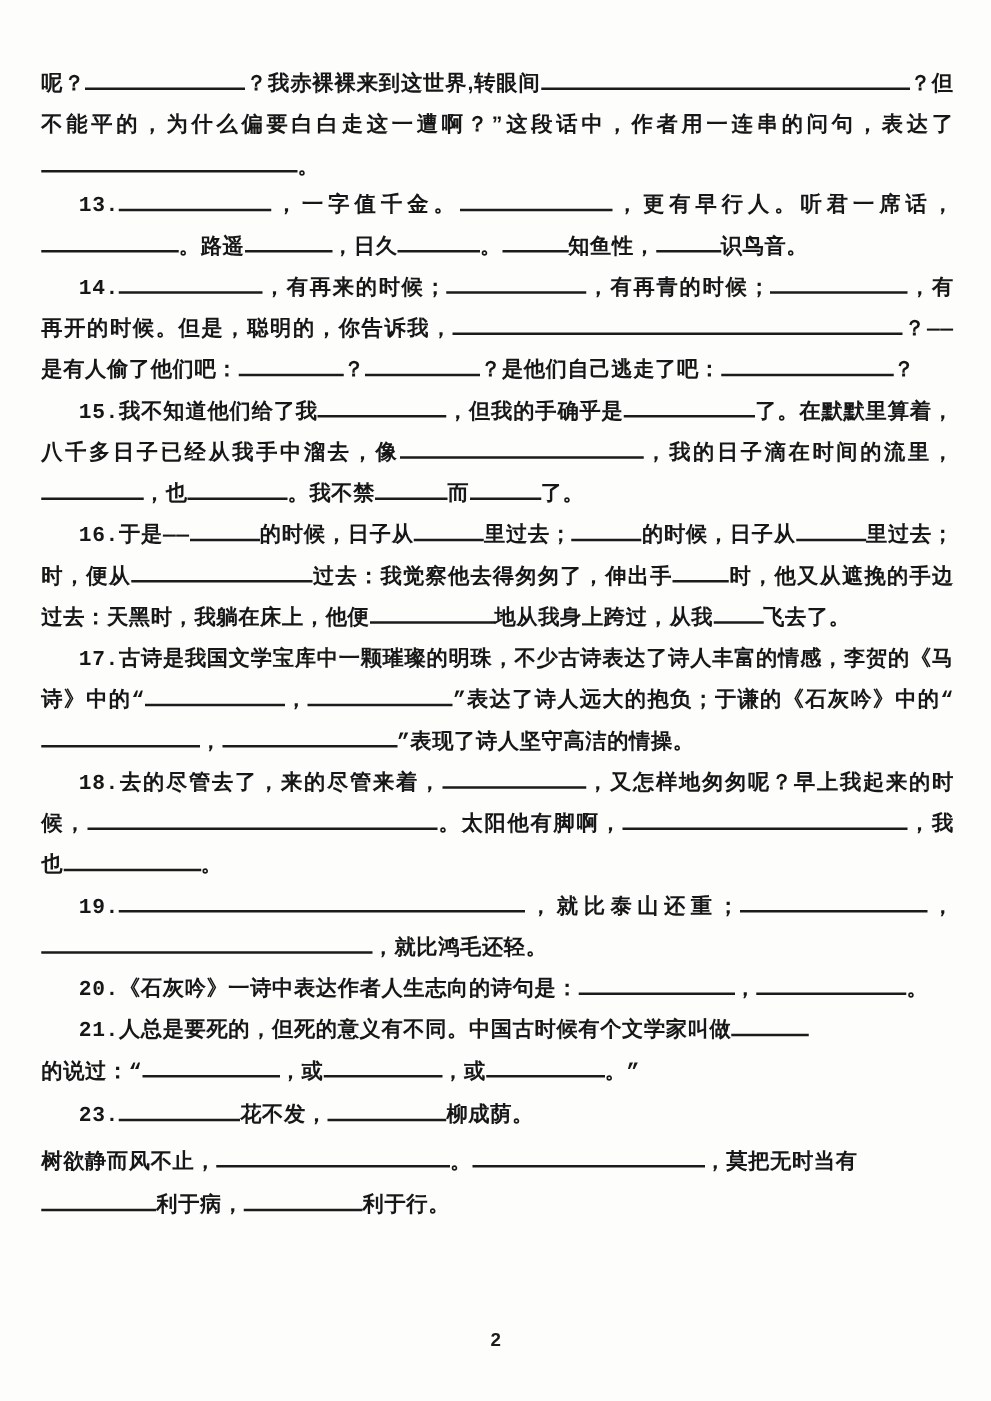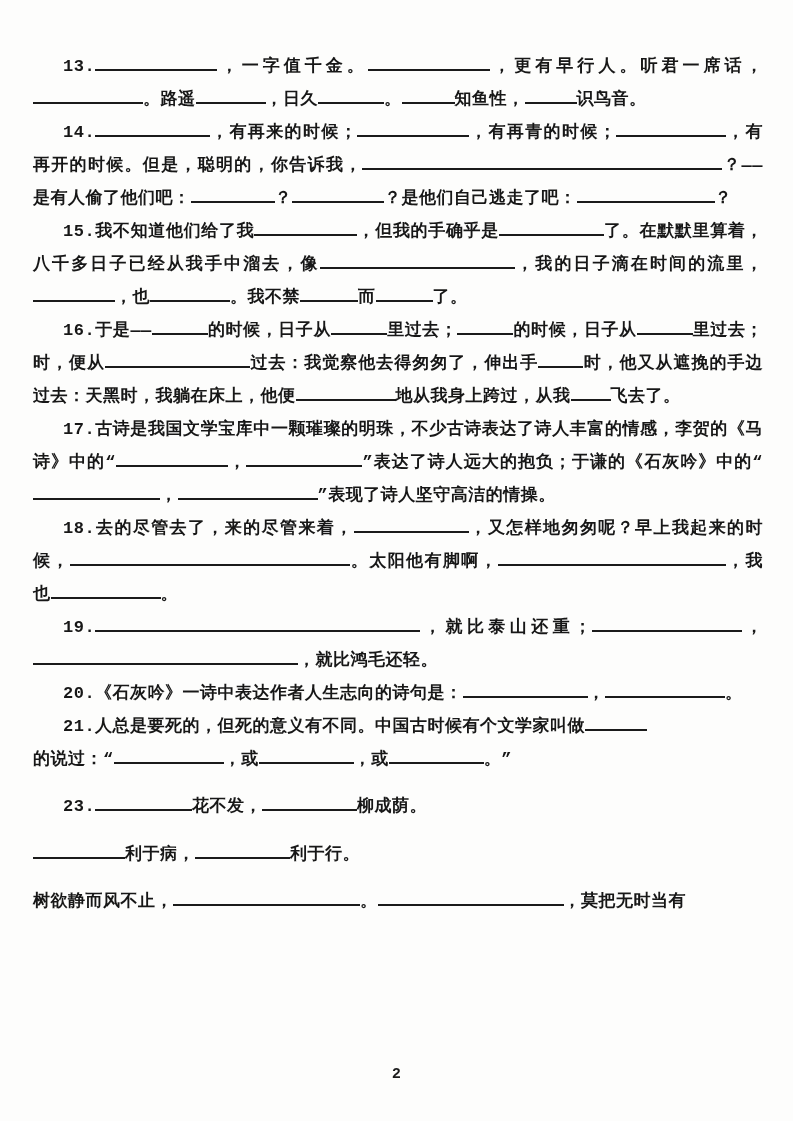--- a/index.html
+++ b/index.html
@@ -26,44 +26,45 @@
     text-align: justify;
     letter-spacing: 0.5px;
   }
   .para.indent { text-indent: 30px; font-family: Liberation Mono, monospace; }
   .blank {
     display: inline-block;
     height: 3px;
     border-bottom: 2px solid #1b1b1b;
     vertical-align: baseline;
   }
-  [data-name^="item-23"] { margin-top: 14px; }
+  [data-name^="item-23"] { margin-top: 2px; }
   .page-number {
     position: absolute;
     bottom: 40px;
     left: 0;
     right: 0;
     text-align: center;
     font-size: 15px;
     font-weight: 700;
     color: #1b1b1b;
   }
 </style>
 </head>
 <body>
 
 <div class="page" data-name="worksheet-page">
   <div data-name="document-body">
+      <p class="para" data-name="item-12-continued">呢？<span class="blank" data-name="fill-blank" style="width: 128px;"></span>？我赤裸裸来到这世界,转眼间<span class="blank" data-name="fill-blank" style="width: 295px;"></span>？但不能平的，为什么偏要白白走这一遭啊？”这段话中，作者用一连串的问句，表达了<span class="blank" data-name="fill-blank" style="width: 205px;"></span>。</p>
       <p class="para indent" data-name="item-13">13.<span class="blank" data-name="fill-blank" style="width: 122px;"></span>，一字值千金。<span class="blank" data-name="fill-blank" style="width: 122px;"></span>，更有早行人。听君一席话，<span class="blank" data-name="fill-blank" style="width: 110px;"></span>。路遥<span class="blank" data-name="fill-blank" style="width: 70px;"></span>，日久<span class="blank" data-name="fill-blank" style="width: 66px;"></span>。<span class="blank" data-name="fill-blank" style="width: 53px;"></span>知鱼性，<span class="blank" data-name="fill-blank" style="width: 52px;"></span>识鸟音。</p>
       <p class="para indent" data-name="item-14">14.<span class="blank" data-name="fill-blank" style="width: 115px;"></span>，有再来的时候；<span class="blank" data-name="fill-blank" style="width: 112px;"></span>，有再青的时候；<span class="blank" data-name="fill-blank" style="width: 110px;"></span>，有再开的时候。但是，聪明的，你告诉我，<span class="blank" data-name="fill-blank" style="width: 360px;"></span>？——是有人偷了他们吧：<span class="blank" data-name="fill-blank" style="width: 84px;"></span>？<span class="blank" data-name="fill-blank" style="width: 92px;"></span>？是他们自己逃走了吧：<span class="blank" data-name="fill-blank" style="width: 138px;"></span>？</p>
       <p class="para indent" data-name="item-15">15.我不知道他们给了我<span class="blank" data-name="fill-blank" style="width: 103px;"></span>，但我的手确乎是<span class="blank" data-name="fill-blank" style="width: 105px;"></span>了。在默默里算着，八千多日子已经从我手中溜去，像<span class="blank" data-name="fill-blank" style="width: 195px;"></span>，我的日子滴在时间的流里，<span class="blank" data-name="fill-blank" style="width: 82px;"></span>，也<span class="blank" data-name="fill-blank" style="width: 80px;"></span>。我不禁<span class="blank" data-name="fill-blank" style="width: 58px;"></span>而<span class="blank" data-name="fill-blank" style="width: 57px;"></span>了。</p>
       <p class="para indent" data-name="item-16">16.于是——<span class="blank" data-name="fill-blank" style="width: 56px;"></span>的时候，日子从<span class="blank" data-name="fill-blank" style="width: 56px;"></span>里过去；<span class="blank" data-name="fill-blank" style="width: 56px;"></span>的时候，日子从<span class="blank" data-name="fill-blank" style="width: 56px;"></span>里过去；时，便从<span class="blank" data-name="fill-blank" style="width: 145px;"></span>过去：我觉察他去得匆匆了，伸出手<span class="blank" data-name="fill-blank" style="width: 45px;"></span>时，他又从遮挽的手边过去：天黑时，我躺在床上，他便<span class="blank" data-name="fill-blank" style="width: 100px;"></span>地从我身上跨过，从我<span class="blank" data-name="fill-blank" style="width: 40px;"></span>飞去了。</p>
       <p class="para indent" data-name="item-17">17.古诗是我国文学宝库中一颗璀璨的明珠，不少古诗表达了诗人丰富的情感，李贺的《马诗》中的“<span class="blank" data-name="fill-blank" style="width: 112px;"></span>，<span class="blank" data-name="fill-blank" style="width: 116px;"></span>”表达了诗人远大的抱负；于谦的《石灰吟》中的“<span class="blank" data-name="fill-blank" style="width: 127px;"></span>，<span class="blank" data-name="fill-blank" style="width: 140px;"></span>”表现了诗人坚守高洁的情操。</p>
       <p class="para indent" data-name="item-18">18.去的尽管去了，来的尽管来着，<span class="blank" data-name="fill-blank" style="width: 115px;"></span>，又怎样地匆匆呢？早上我起来的时候，<span class="blank" data-name="fill-blank" style="width: 280px;"></span>。太阳他有脚啊，<span class="blank" data-name="fill-blank" style="width: 228px;"></span>，我也<span class="blank" data-name="fill-blank" style="width: 110px;"></span>。</p>
       <p class="para indent" data-name="item-19">19.<span class="blank" data-name="fill-blank" style="width: 325px;"></span>，就比泰山还重；<span class="blank" data-name="fill-blank" style="width: 150px;"></span>，<span class="blank" data-name="fill-blank" style="width: 265px;"></span>，就比鸿毛还轻。</p>
       <p class="para indent" data-name="item-20">20.《石灰吟》一诗中表达作者人生志向的诗句是：<span class="blank" data-name="fill-blank" style="width: 125px;"></span>，<span class="blank" data-name="fill-blank" style="width: 120px;"></span>。</p>
       <p class="para indent" data-name="item-21">21.人总是要死的，但死的意义有不同。中国古时候有个文学家叫做<span class="blank" data-name="fill-blank" style="width: 62px;"></span><br>的说过：“<span class="blank" data-name="fill-blank" style="width: 110px;"></span>，或<span class="blank" data-name="fill-blank" style="width: 95px;"></span>，或<span class="blank" data-name="fill-blank" style="width: 95px;"></span>。”</p>
       <p class="para indent" data-name="item-23-line1">23.<span class="blank" data-name="fill-blank" style="width: 97px;"></span>花不发，<span class="blank" data-name="fill-blank" style="width: 95px;"></span>柳成荫。</p>
+      <p class="para" data-name="item-23-line3">树欲静而风不止，<span class="blank" data-name="fill-blank" style="width: 187px;"></span>。<span class="blank" data-name="fill-blank" style="width: 186px;"></span>，莫把无时当有</p>
       <p class="para" data-name="item-23-line2"><span class="blank" data-name="fill-blank" style="width: 92px;"></span>利于病，<span class="blank" data-name="fill-blank" style="width: 95px;"></span>利于行。</p>
-      <p class="para" data-name="item-23-line3">树欲静而风不止，<span class="blank" data-name="fill-blank" style="width: 187px;"></span>。<span class="blank" data-name="fill-blank" style="width: 186px;"></span>，莫把无时当有</p>
     </div>
   <div class="page-number" data-name="page-number">2</div>
 </div>
 
 </body></html>

